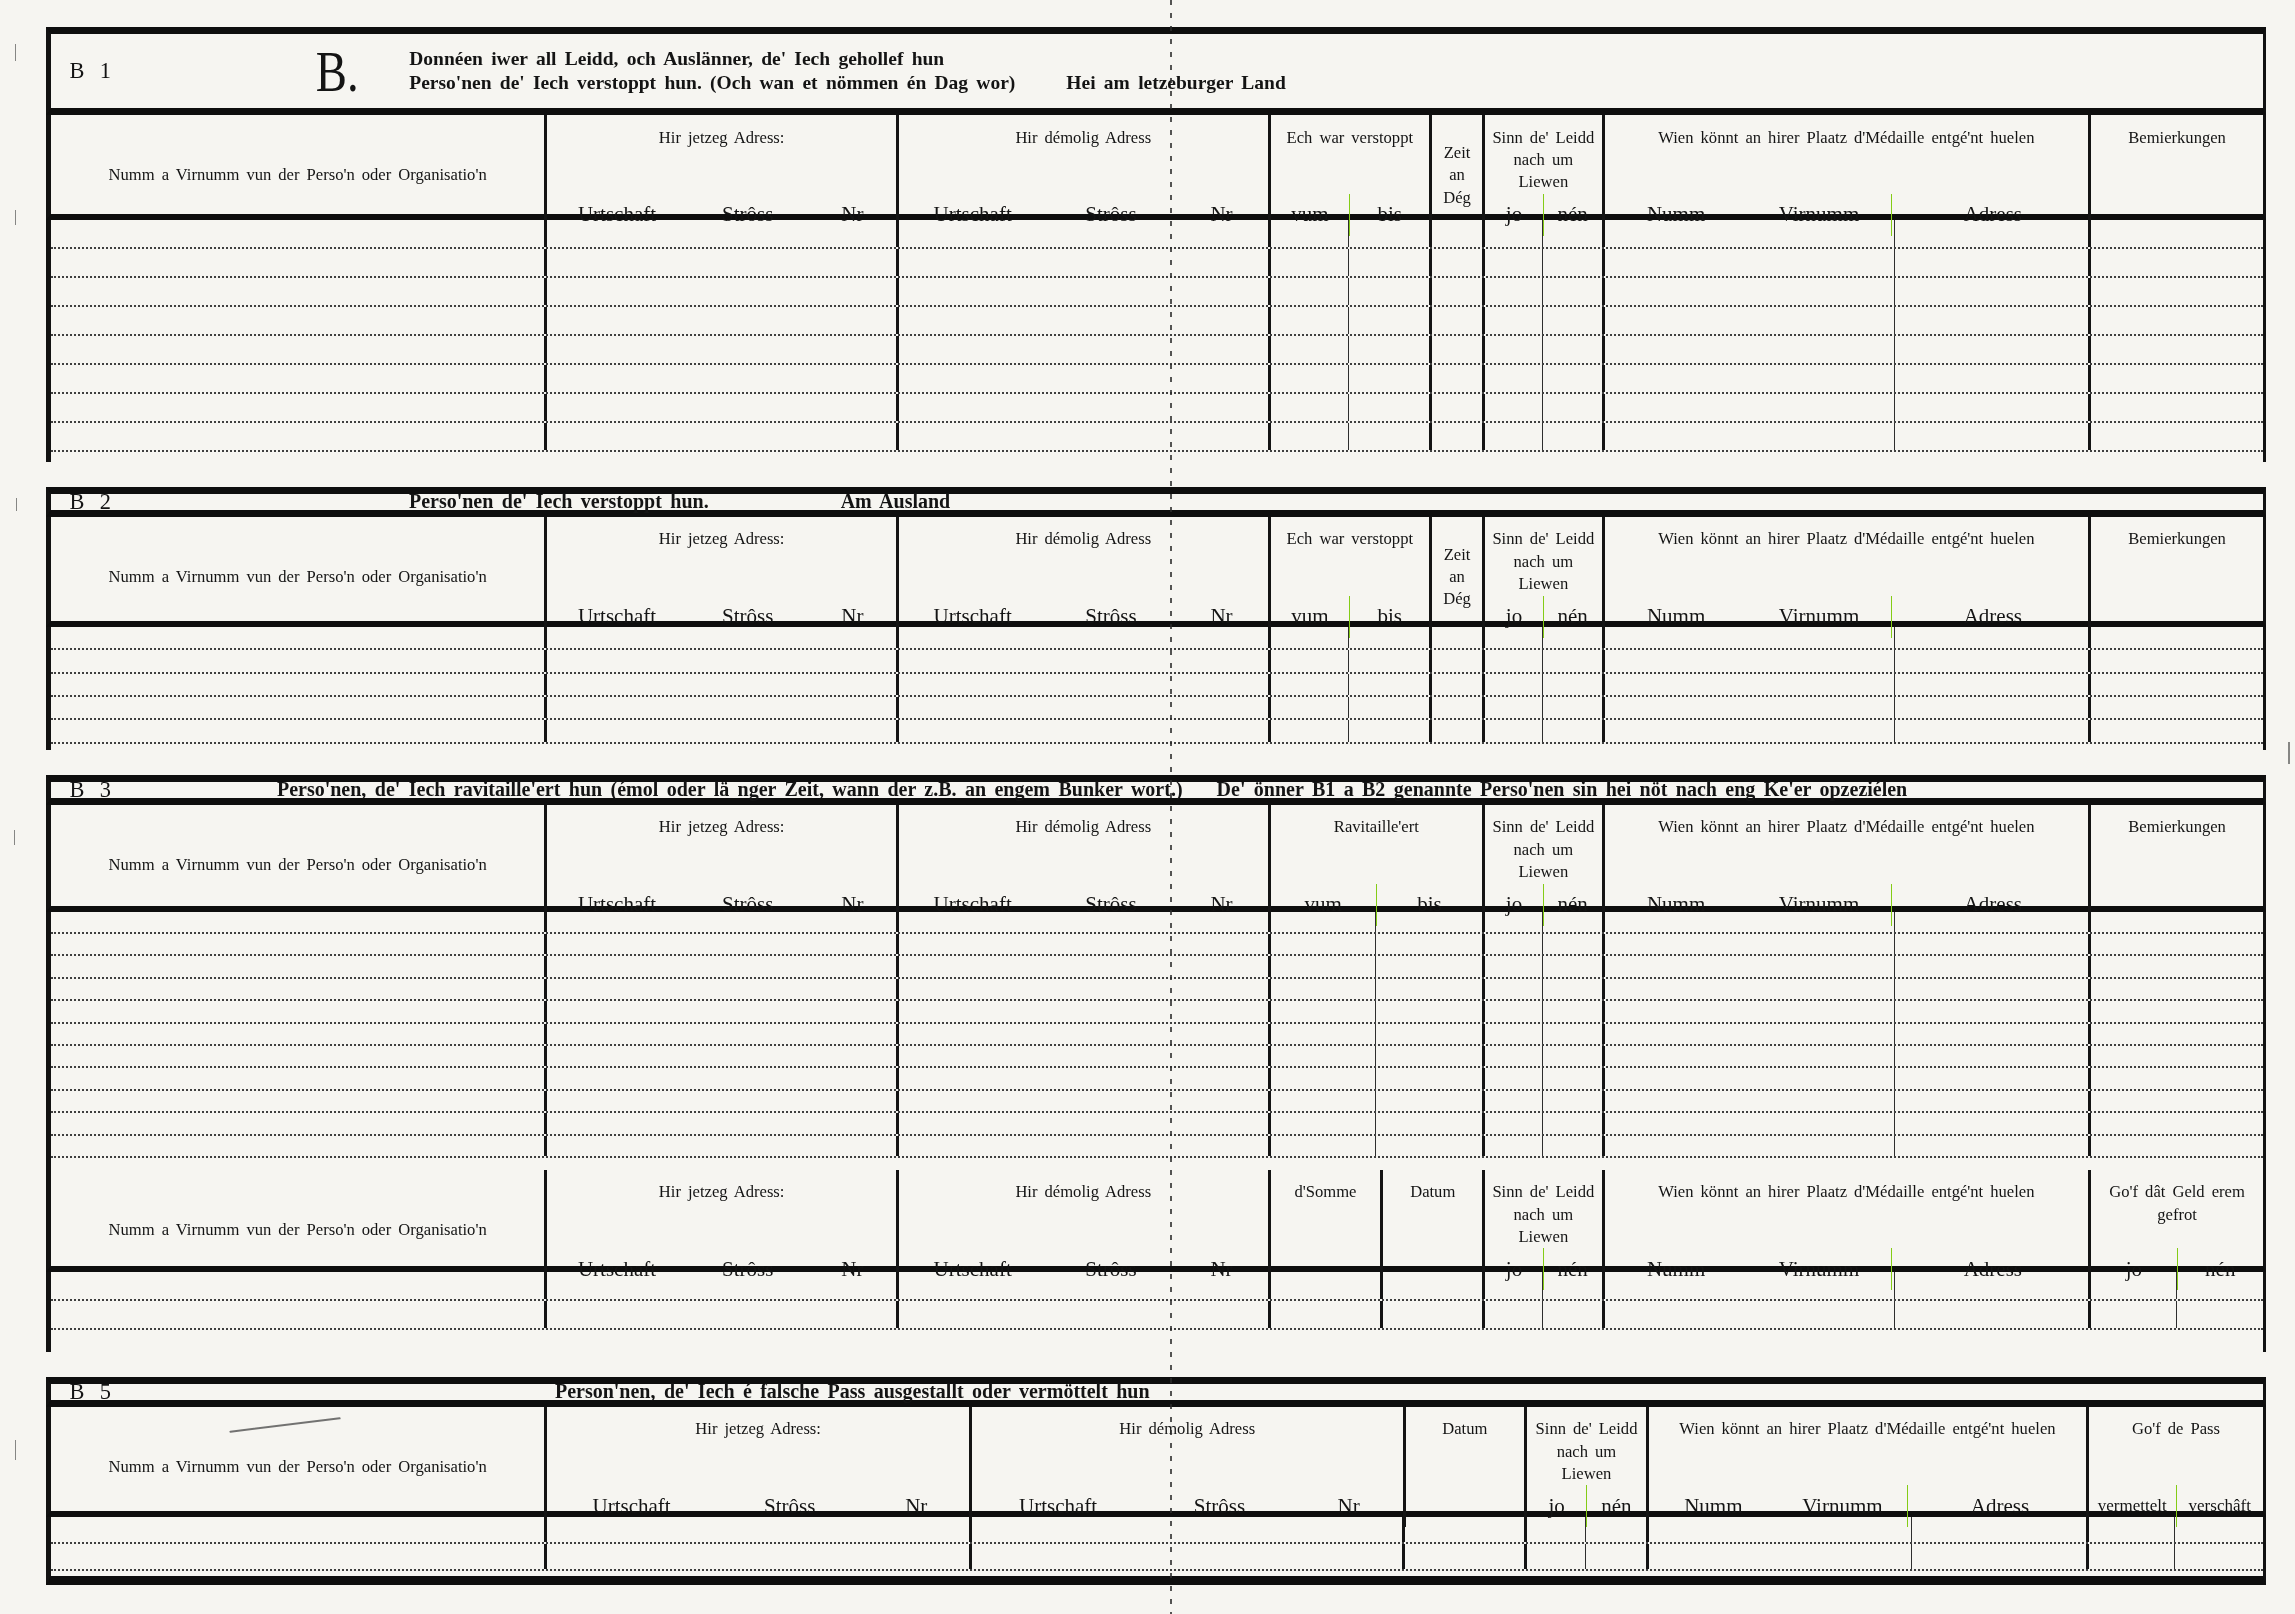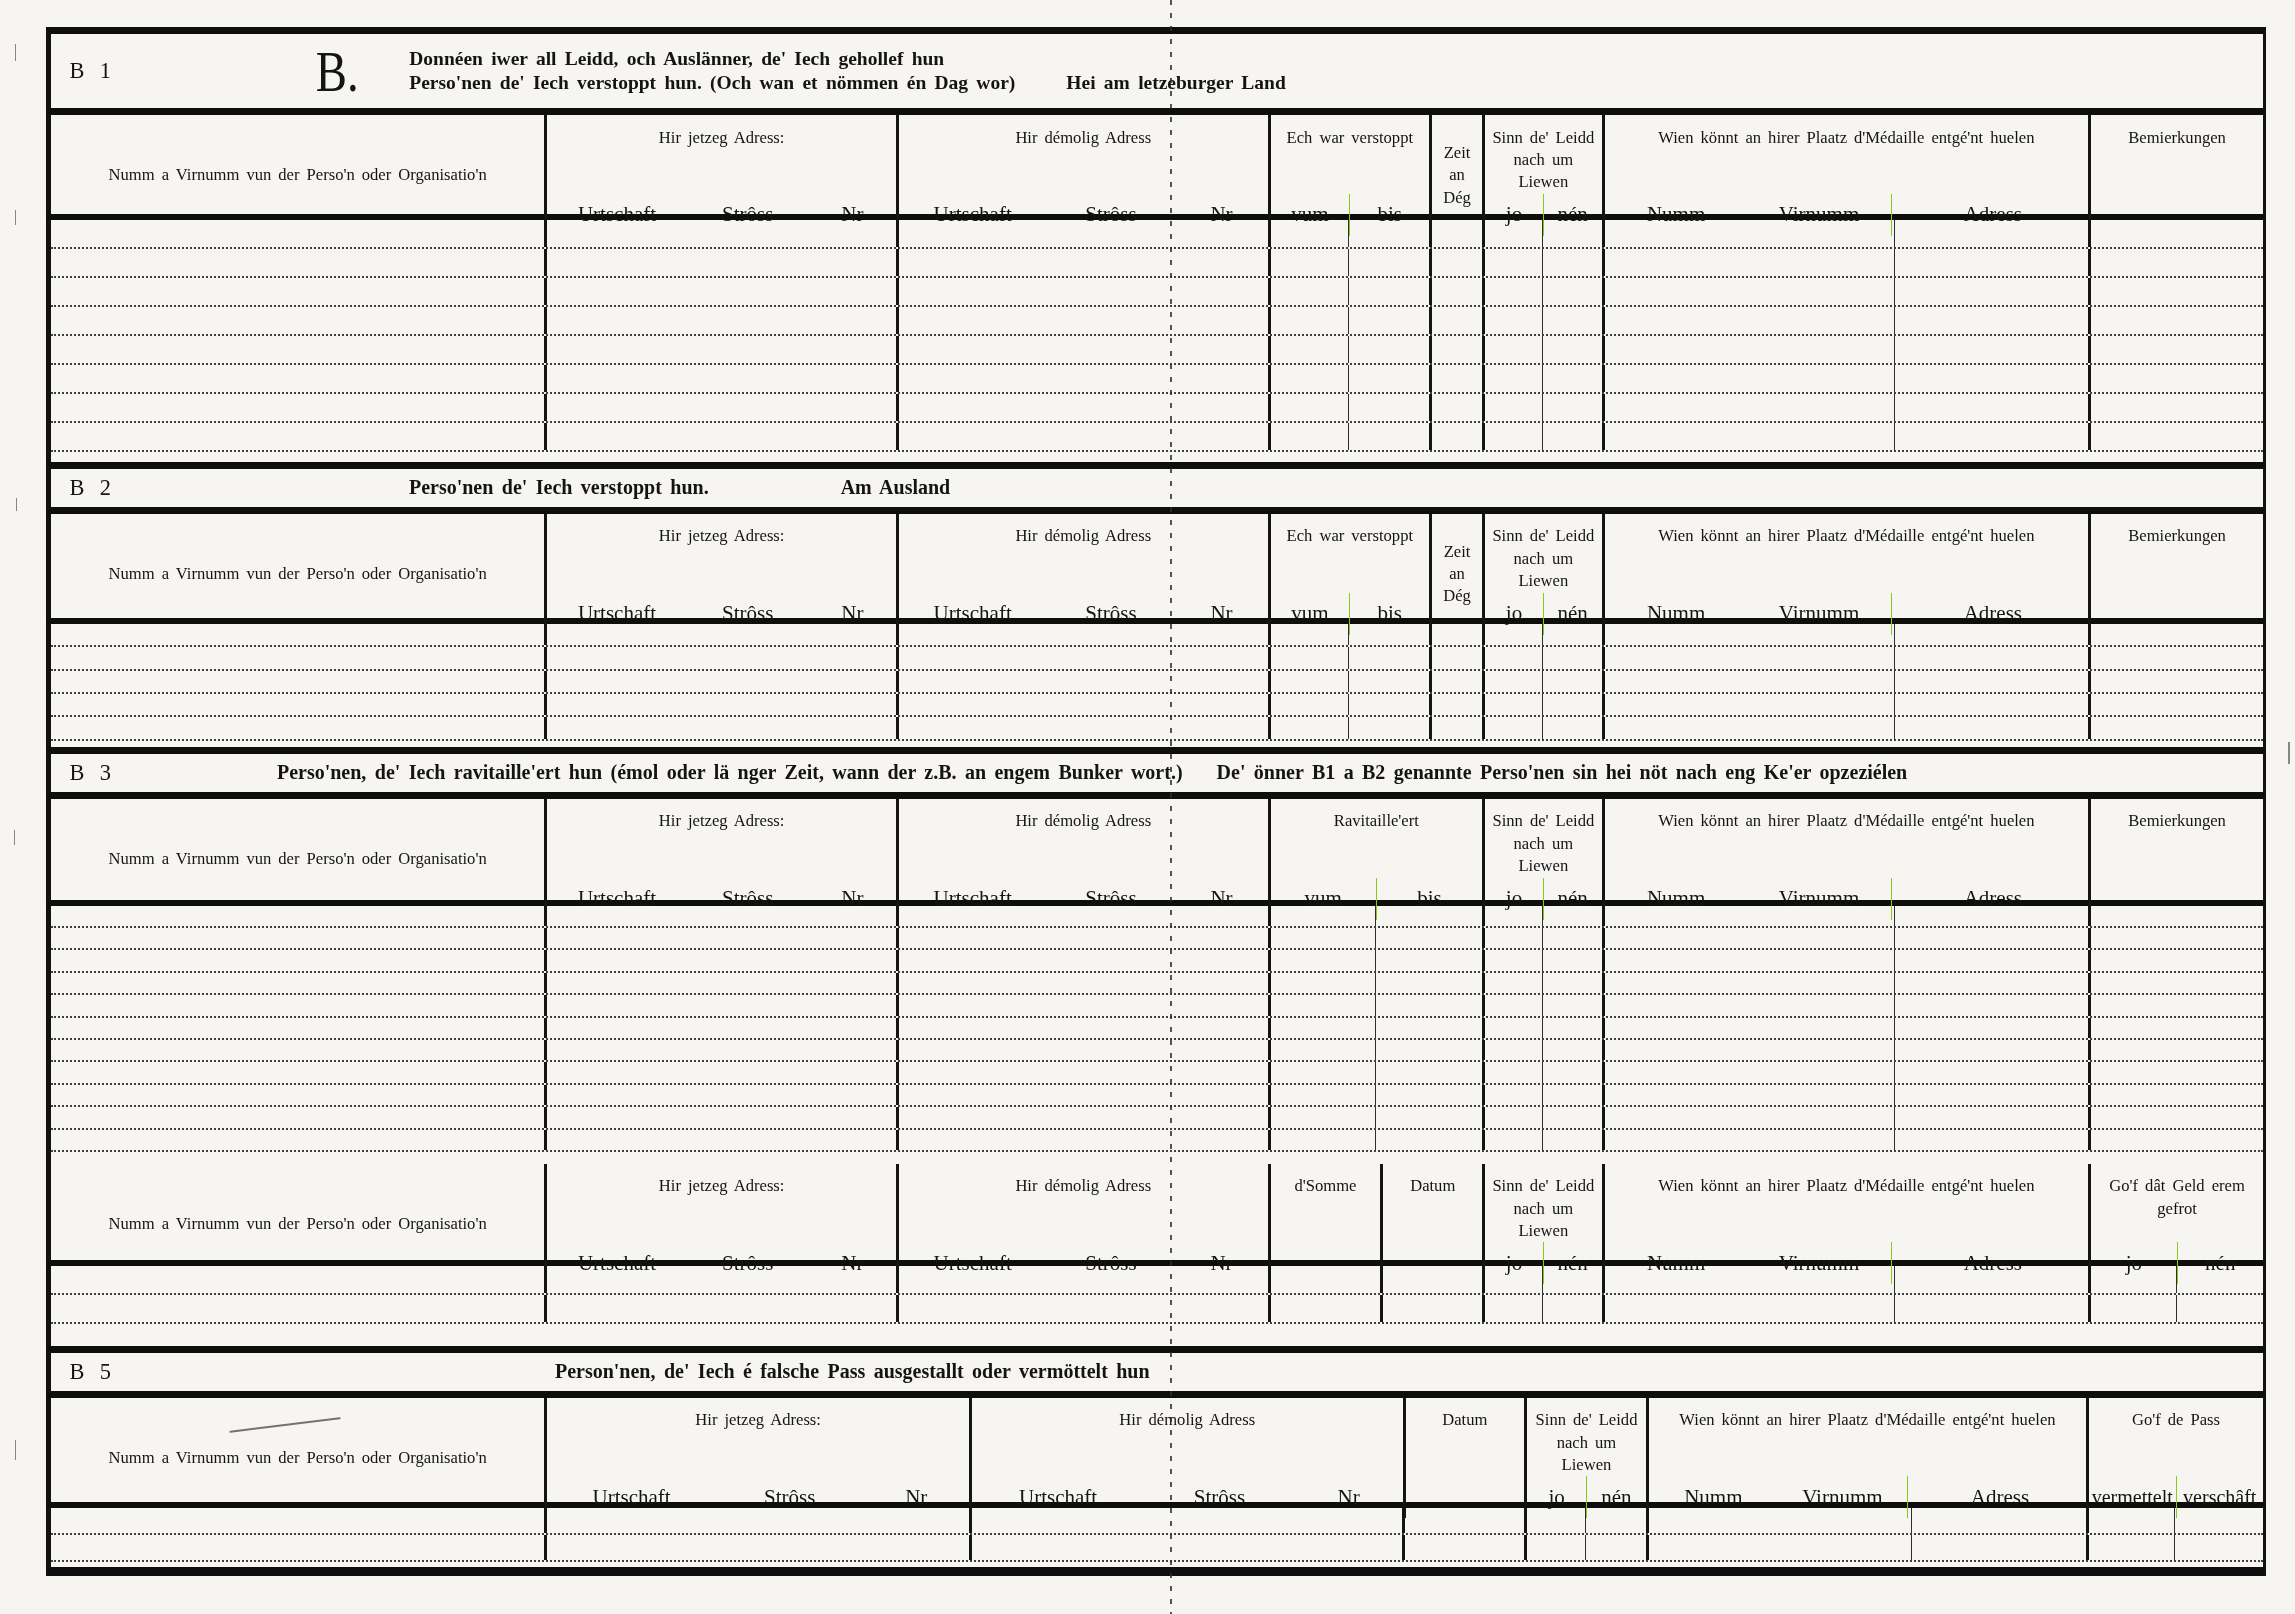--- a/index.html
+++ b/index.html
@@ -12,21 +12,21 @@
   .sheet{position:absolute;left:46px;top:27px;width:2220px;z-index:2;}
 
   
   .band{
     border-top:7.8px solid #0e0e0e;border-bottom:7.8px solid #0e0e0e;
     border-left:5.9px solid #121212;border-right:3.9px solid #121212;
     display:flex;align-items:center;background:transparent;
     box-sizing:border-box;
   }
   .band-b1{height:88px;}
-  .band-std{height:52px;}
+  .band-std{height:30px;margin-top:25px;}
   .sec-id{font-size:22.4px;letter-spacing:4.9px;margin-left:18.5px;white-space:nowrap;}
   .big-letter{font-size:57px;line-height:1;margin-left:195px;transform:scaleX(.82);}
   .b1-titles{margin-left:46px;display:flex;flex-direction:column;line-height:1.25;}
   .tline{font-size:19.5px;font-weight:700;word-spacing:3.4px;white-space:nowrap;}
   .t2-suffix{margin-left:51px;font-weight:700;}
   .band-title{font-size:20px;font-weight:700;word-spacing:3.4px;white-space:nowrap;}
   .mt-b2{margin-left:293px;} .sub-b2{margin-left:132px;}
   .mt-b3{margin-left:161px;} .t3b{margin-left:34px;}
   .mt-b4{margin-left:434px;}
   .mt-b5{margin-left:439px;}
@@ -47,21 +47,21 @@
   .hcell.first{border-left:none;}
   .hmain{flex:1;display:flex;justify-content:center;align-items:flex-start;
          padding:11.7px 4.9px 0 4.9px;text-align:center;font-size:16.6px;word-spacing:2.9px;line-height:1.35;}
   .hmain.vc{align-items:center;padding-top:0;}
   .hsub{height:42px;display:flex;align-items:center;font-size:21px;word-spacing:2px;}
   .hsub span{text-align:center;min-width:0;display:flex;align-items:center;justify-content:center;height:100%;}
   .tl{border-left:1px solid #84cc16;}
   .fa{flex:4;} .fb{flex:3.5;} .fc{flex:2.5;}
   .fw{flex:3;} .fwz{flex:4;padding-left:6px;}
   .fh{flex:1;}
-  .small-sub .hsub{font-size:20px;}
+  .small-sub .hsub{font-size:17px;}
 
   
   .tbody{
     box-sizing:border-box;
     border-left:5.9px solid #121212;border-right:3.9px solid #121212;
   }
   .tail-b1{padding-bottom:9.8px;} .tail-b2{padding-bottom:5.9px;}
   .tail-b3{padding-bottom:11.7px;} .tail-b4{padding-bottom:22px;} .tail-b5{padding-bottom:4.9px;}
   .tbody.last{border-bottom:9.8px solid #0e0e0e;}
   .trow{display:grid;border-bottom:2px dotted #3f3f3f;box-sizing:border-box;}

